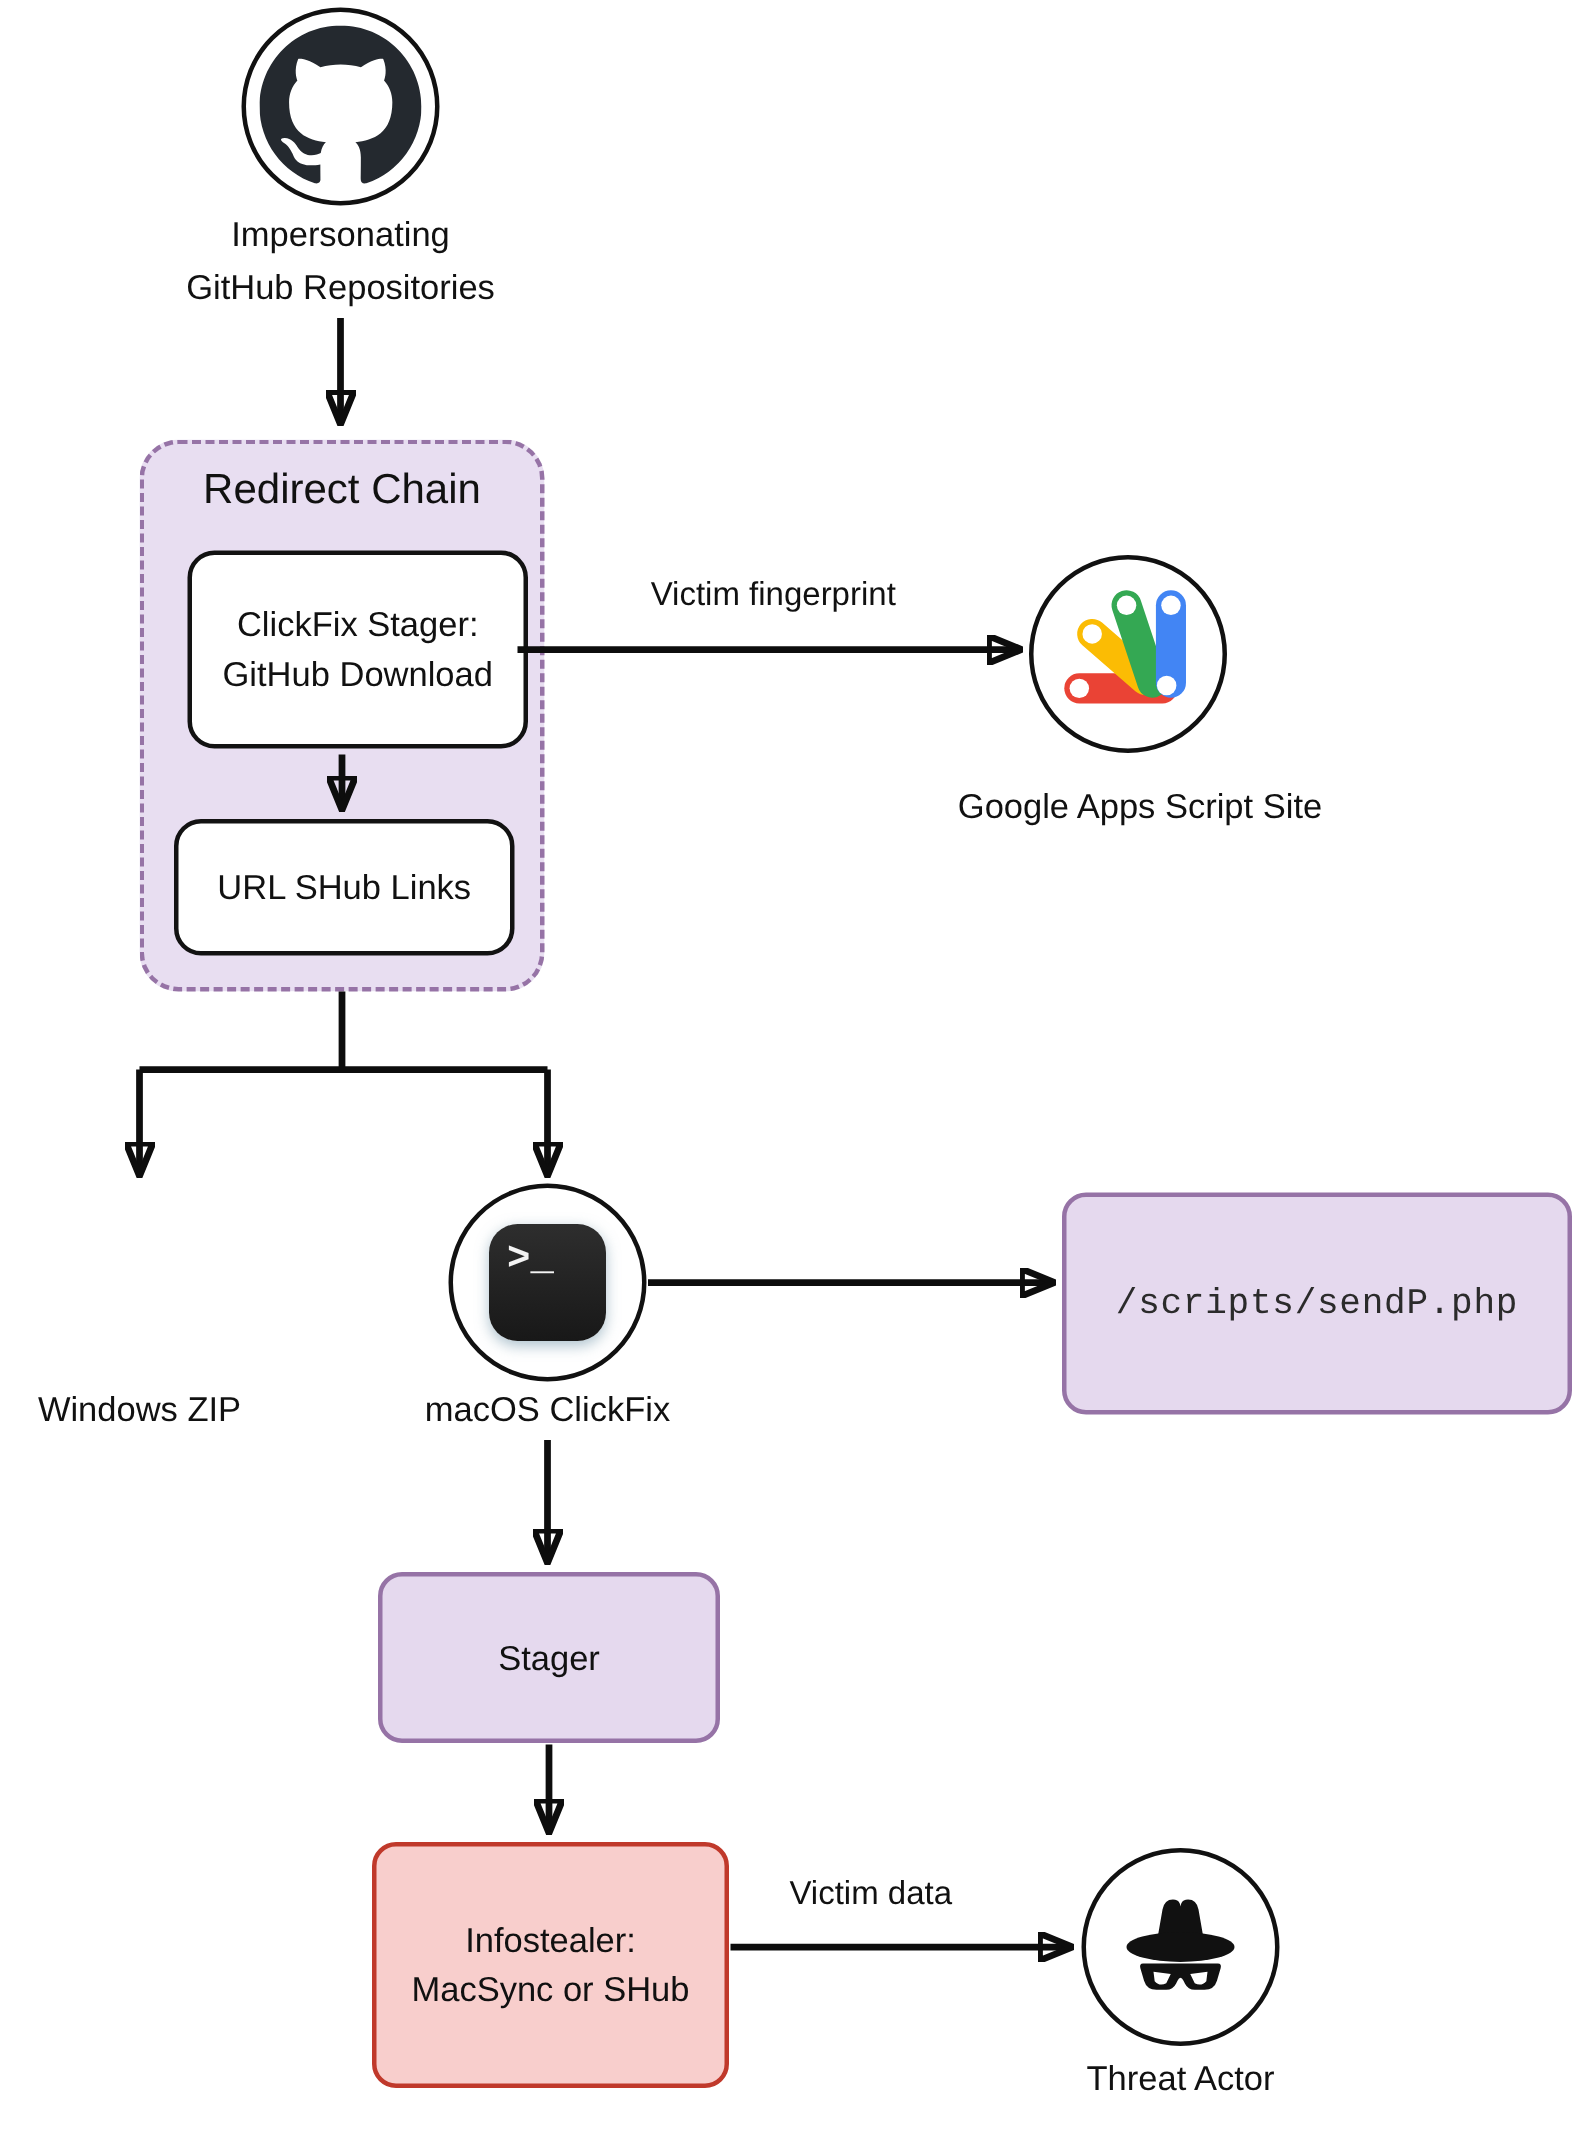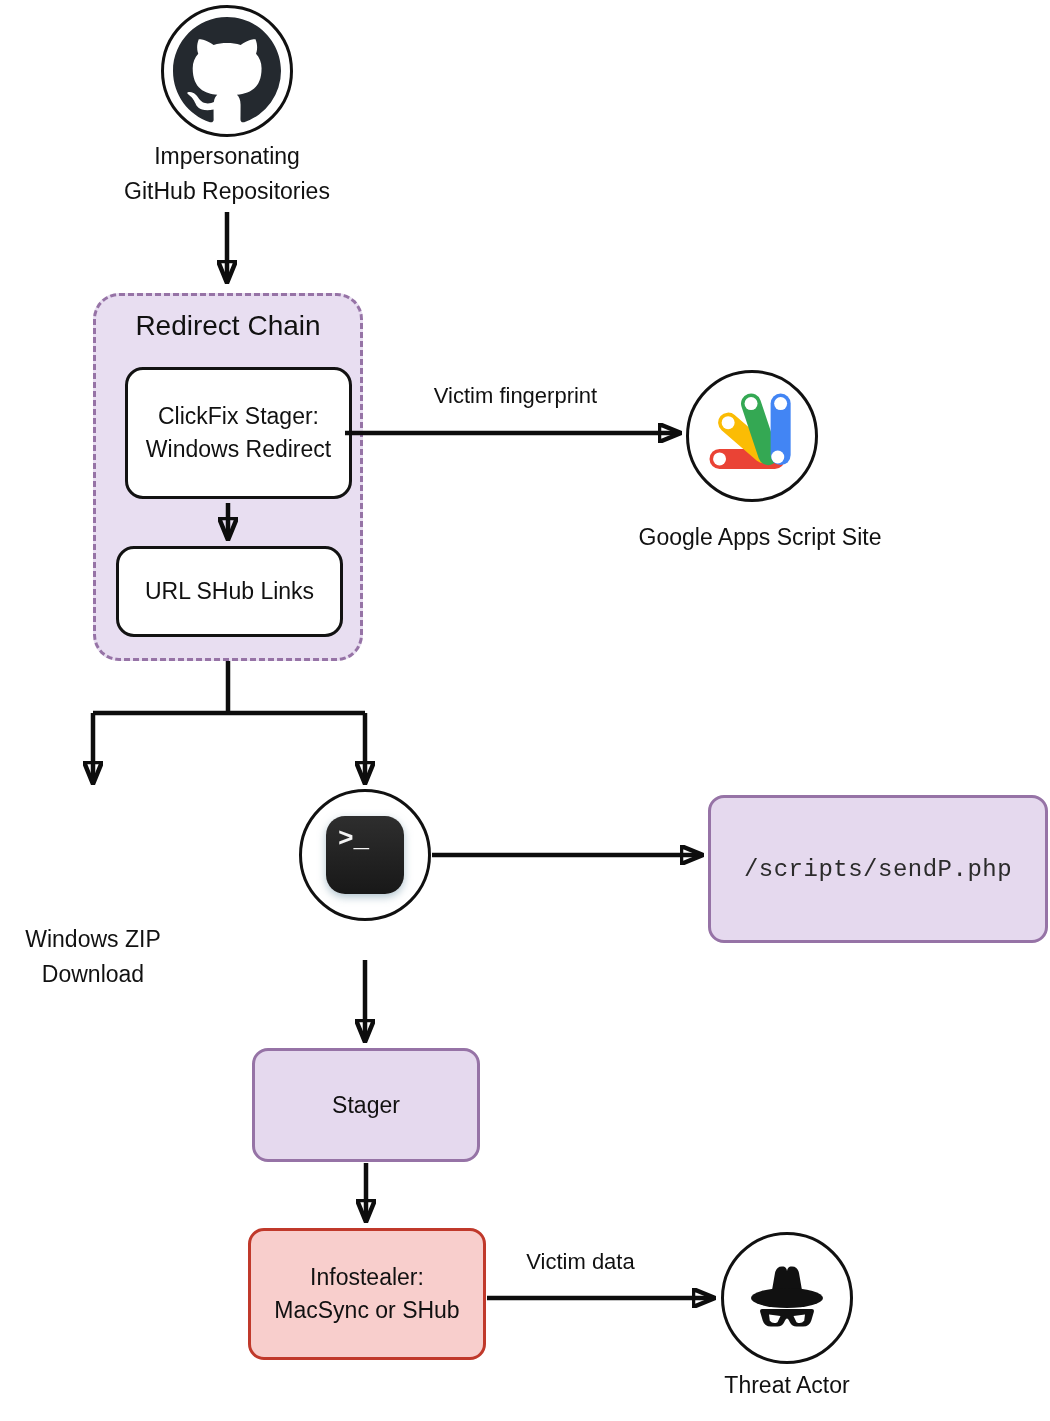--- a/index.html
+++ b/index.html
@@ -55,21 +55,21 @@
     <div>Impersonating</div>
     <div>GitHub Repositories</div>
   </div>
 
   <div class="container">
     <div class="container-title">Redirect Chain</div>
   </div>
 
   <div class="box white-box" style="left:125px;top:367px;width:227px;height:132px;">
     <div>ClickFix Stager:</div>
-    <div>Windows Redirect</div>
+    <div>GitHub Download</div>
   </div>
 
   <div class="box white-box" style="left:116px;top:546px;width:227px;height:91px;">
     <div>URL SHub Links</div>
   </div>
 
   <div class="circle-node" style="left:686px;top:370px;">
     <svg width="126" height="126" viewBox="0 0 132 132">
       <g stroke-linecap="round" fill="none">
         <path d="M32 90 L90 90" stroke="#ea4335" stroke-width="21"></path>
@@ -83,38 +83,38 @@
         <circle cx="65" cy="32" r="6.8"></circle>
         <circle cx="96" cy="32" r="6.8"></circle>
         <circle cx="93" cy="88" r="6.8"></circle>
       </g>
     </svg>
   </div>
   <div class="lbl" style="left:610px;top:520px;width:300px;">Google Apps Script Site</div>
 
   <div class="lbl" style="left:0px;top:922px;width:186px;">
     <div>Windows ZIP</div>
-    <div>Download</div>
   </div>
 
   <div class="circle-node" style="left:299px;top:789px;">
     <div class="terminal">
       <span>&gt;_</span>
     </div>
   </div>
+  <div class="lbl" style="left:262px;top:922px;width:206px;">macOS ClickFix</div>
 
   <div class="box purple-box mono" style="left:708px;top:795px;width:340px;height:148px;">
     <div>/scripts/sendP.php</div>
   </div>
 
   <div class="box purple-box" style="left:252px;top:1048px;width:228px;height:114px;">
     <div>Stager</div>
   </div>
 
-  <div class="box pink-box" style="left:248px;top:1228px;width:238px;height:132px;">
+  <div class="box pink-box" style="left:248px;top:1228px;width:238px;height:164px;">
     <div>Infostealer:</div>
     <div>MacSync or SHub</div>
   </div>
 
   <div class="circle-node" style="left:721px;top:1232px;">
     <svg width="100" height="100" viewBox="0 0 100 100">
       <g fill="#111">
         <path d="M34 48 L38 25 Q39.5 17.5 46.5 18.5 Q49.5 19 50 23 Q50.5 19 53.5 18.5 Q60.5 17.5 62 25 L66 48 Z"></path>
         <ellipse cx="50" cy="50" rx="36" ry="10"></ellipse>
         <path fill-rule="evenodd" d="M25 61 H75 Q77.5 61 76.8 64 L74.3 72.5 Q72.5 78.5 66 78.5 H59.5 Q55 78.5 53 74.5 L52 72.5 Q51 70.5 50 70.5 Q49 70.5 48 72.5 L47 74.5 Q45 78.5 40.5 78.5 H34 Q27.5 78.5 25.7 72.5 L23.2 64 Q22.5 61 25 61 Z

